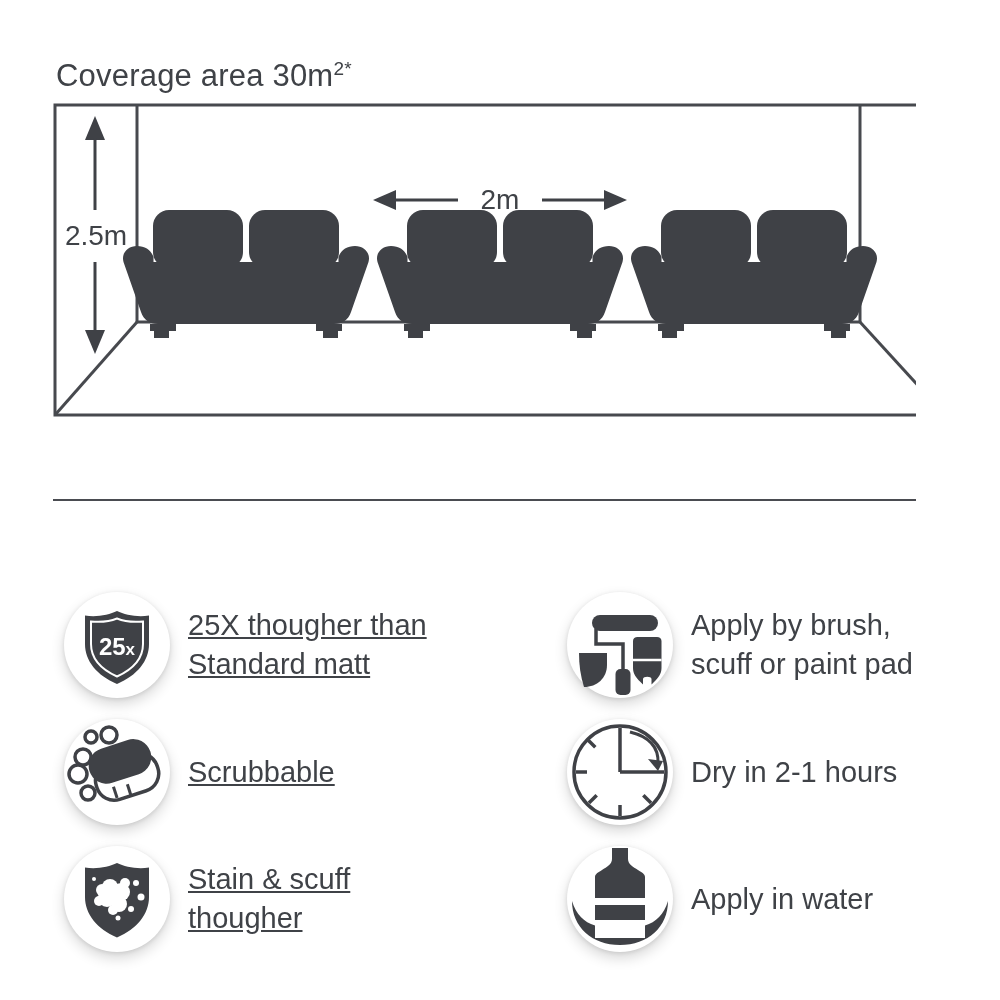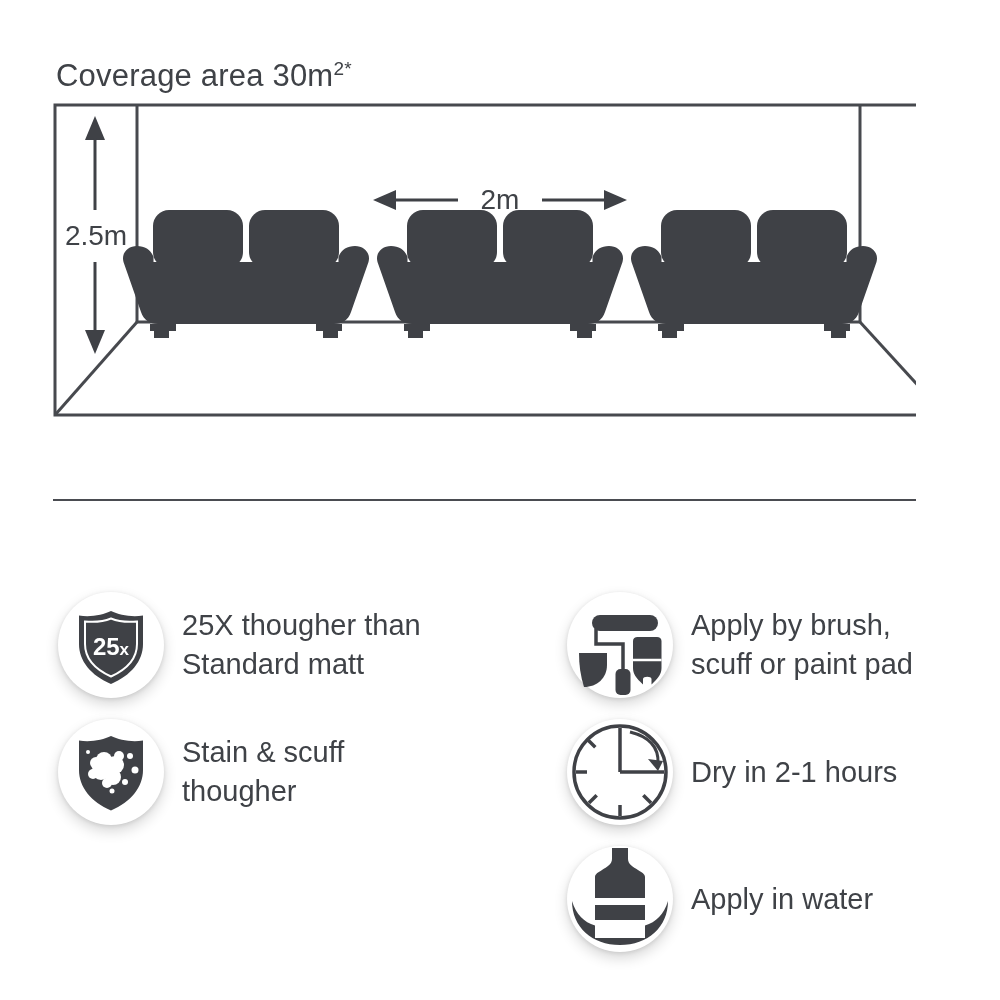--- a/index.html
+++ b/index.html
@@ -18,21 +18,21 @@
   .dim-line{stroke:#3f4146;stroke-width:3;fill:none;}
   .dim-head{fill:#3f4146;}
   .dim-text{fill:#3f4247;font-size:28px;font-family:"Liberation Sans",sans-serif;}
   .sofa-fill{fill:#3f4146;}
   
   #section-divider{
     position:absolute;left:53px;top:499px;width:894px;height:2px;background:#4a4c51;
   }
   
   .feature-col{position:absolute;top:592px;display:flex;flex-direction:column;gap:21px;}
-  #feature-col-left{left:58px;}
+  #feature-col-left{left:64px;text-decoration:underline;}
   #feature-col-right{left:567px;}
   .feature-row{display:flex;align-items:center;gap:18px;}
   .badge-circle{
     width:106px;height:106px;border-radius:50%;background:#fff;flex:0 0 106px;
     box-shadow:0 6px 14px rgba(0,0,0,0.16),0 1px 4px rgba(0,0,0,0.10);
     display:flex;align-items:center;justify-content:center;
   }
   .feature-text{
     display:flex;flex-direction:column;justify-content:center;height:106px;
     font-size:29px;line-height:39px;color:#3f4247;white-space:nowrap;
@@ -104,20 +104,41 @@
                    C69.5,77 79,65.5 79,52 L79,29.5 C68,30.5 59,29 53,26.5 Z" fill="none" stroke="#ffffff" stroke-width="2"></path>
           <text x="53" y="63" text-anchor="middle" fill="#ffffff" font-family="Liberation Sans, sans-serif" font-weight="bold"><tspan font-size="24">25</tspan><tspan font-size="17">x</tspan></text>
         </svg>
       </div>
       <div class="feature-text">
         <div>25X thougher than</div>
         <div>Standard matt</div>
       </div>
     </div>
 
+    <div class="feature-row">
+      <div class="badge-circle">
+        <svg width="106" height="106" viewBox="0 0 106 106">
+          <circle class="icon-white icon-stroke" cx="27" cy="18" r="6" stroke-width="3.5" fill="#fff"></circle>
+          <circle class="icon-white icon-stroke" cx="45" cy="16" r="8" stroke-width="3.5" fill="#fff"></circle>
+          <circle class="icon-white icon-stroke" cx="19" cy="38" r="8" stroke-width="3.5" fill="#fff"></circle>
+          <circle class="icon-white icon-stroke" cx="14" cy="55" r="9" stroke-width="3.5" fill="#fff"></circle>
+          <circle class="icon-white icon-stroke" cx="24" cy="74" r="7" stroke-width="3.5" fill="#fff"></circle>
+          <g transform="rotate(-18 53 56)">
+            <rect x="30" y="42" width="64" height="38" rx="18" fill="#fff" stroke="#3f4146" stroke-width="3.5"></rect>
+            <line x1="46" y1="66" x2="46" y2="78" stroke="#3f4146" stroke-width="3"></line>
+            <line x1="60" y1="68" x2="60" y2="80" stroke="#3f4146" stroke-width="3"></line>
+            <rect class="icon-ink" x="28" y="26" width="64" height="36" rx="18"></rect>
+          </g>
+        </svg>
+      </div>
+      <div class="feature-text">
+        <div>Scrubbable</div>
+        <div></div>
+      </div>
+    </div>
 
     <div class="feature-row">
       <div class="badge-circle">
         <svg width="106" height="106" viewBox="0 0 106 106">
           <path class="icon-ink" d="M53,17 C45,21 32,23.5 21,21.5 L21,51 C21,68 33,83 53,91.5
                    C73,83 85,68 85,51 L85,21.5 C74,23.5 61,21 53,17 Z"></path>
           <g fill="#ffffff">
             <circle cx="46" cy="41" r="8"></circle>
               <circle cx="57" cy="46" r="9"></circle>
             <circle cx="43" cy="52" r="9"></circle>

